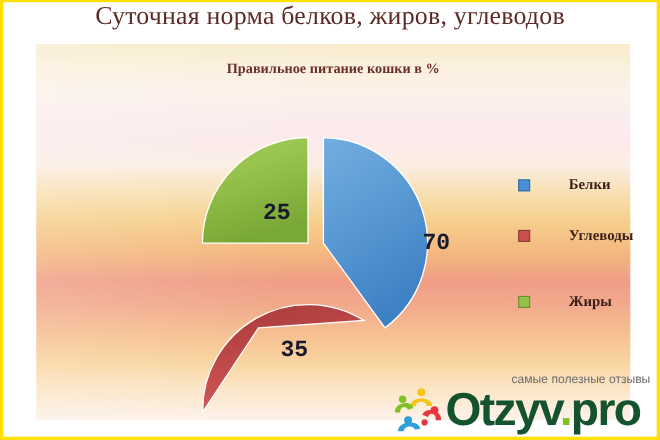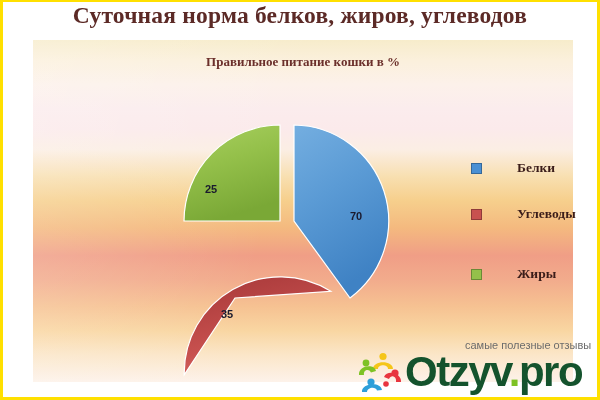--- a/index.html
+++ b/index.html
@@ -28,21 +28,21 @@
   .frame-bottom { left: 0; bottom: 0; width: 600px; height: 3px; }
 
   
   .page-title {
     position: absolute;
     left: 0;
     top: 2px;
     width: 600px;
     text-align: center;
     font-family: "Liberation Serif", serif;
-    font-weight: bold;
+    font-weight: normal;
     font-size: 23.5px;
     letter-spacing: 0.2px;
     color: #5c2a26;
     white-space: nowrap;
   }
 
   
   .chart-panel {
     position: absolute;
     left: 33px;
@@ -94,25 +94,26 @@
   .pie-area {
     position: absolute;
     left: 0;
     top: 0;
     width: 540px;
     height: 342px;
     z-index: 3;
   }
   .slice-value {
     position: absolute;
-    font-family: Liberation Sans, sans-serif;
-    font-weight: bold;
-    font-size: 11px;
+    font-family: Liberation Mono, monospace;
+    font-weight: bold;
+    font-size: 21px;
     color: #1a1a2e;
     z-index: 6;
+    margin-left: 34px;
   }
   .v-blue  { left: 317px; top: 170px; }
   .v-green { left: 172px; top: 143px; }
   .v-red   { left: 188px; top: 268px; }
 
   
   .legend {
     position: absolute;
     left: 438px;
     top: 120px;

